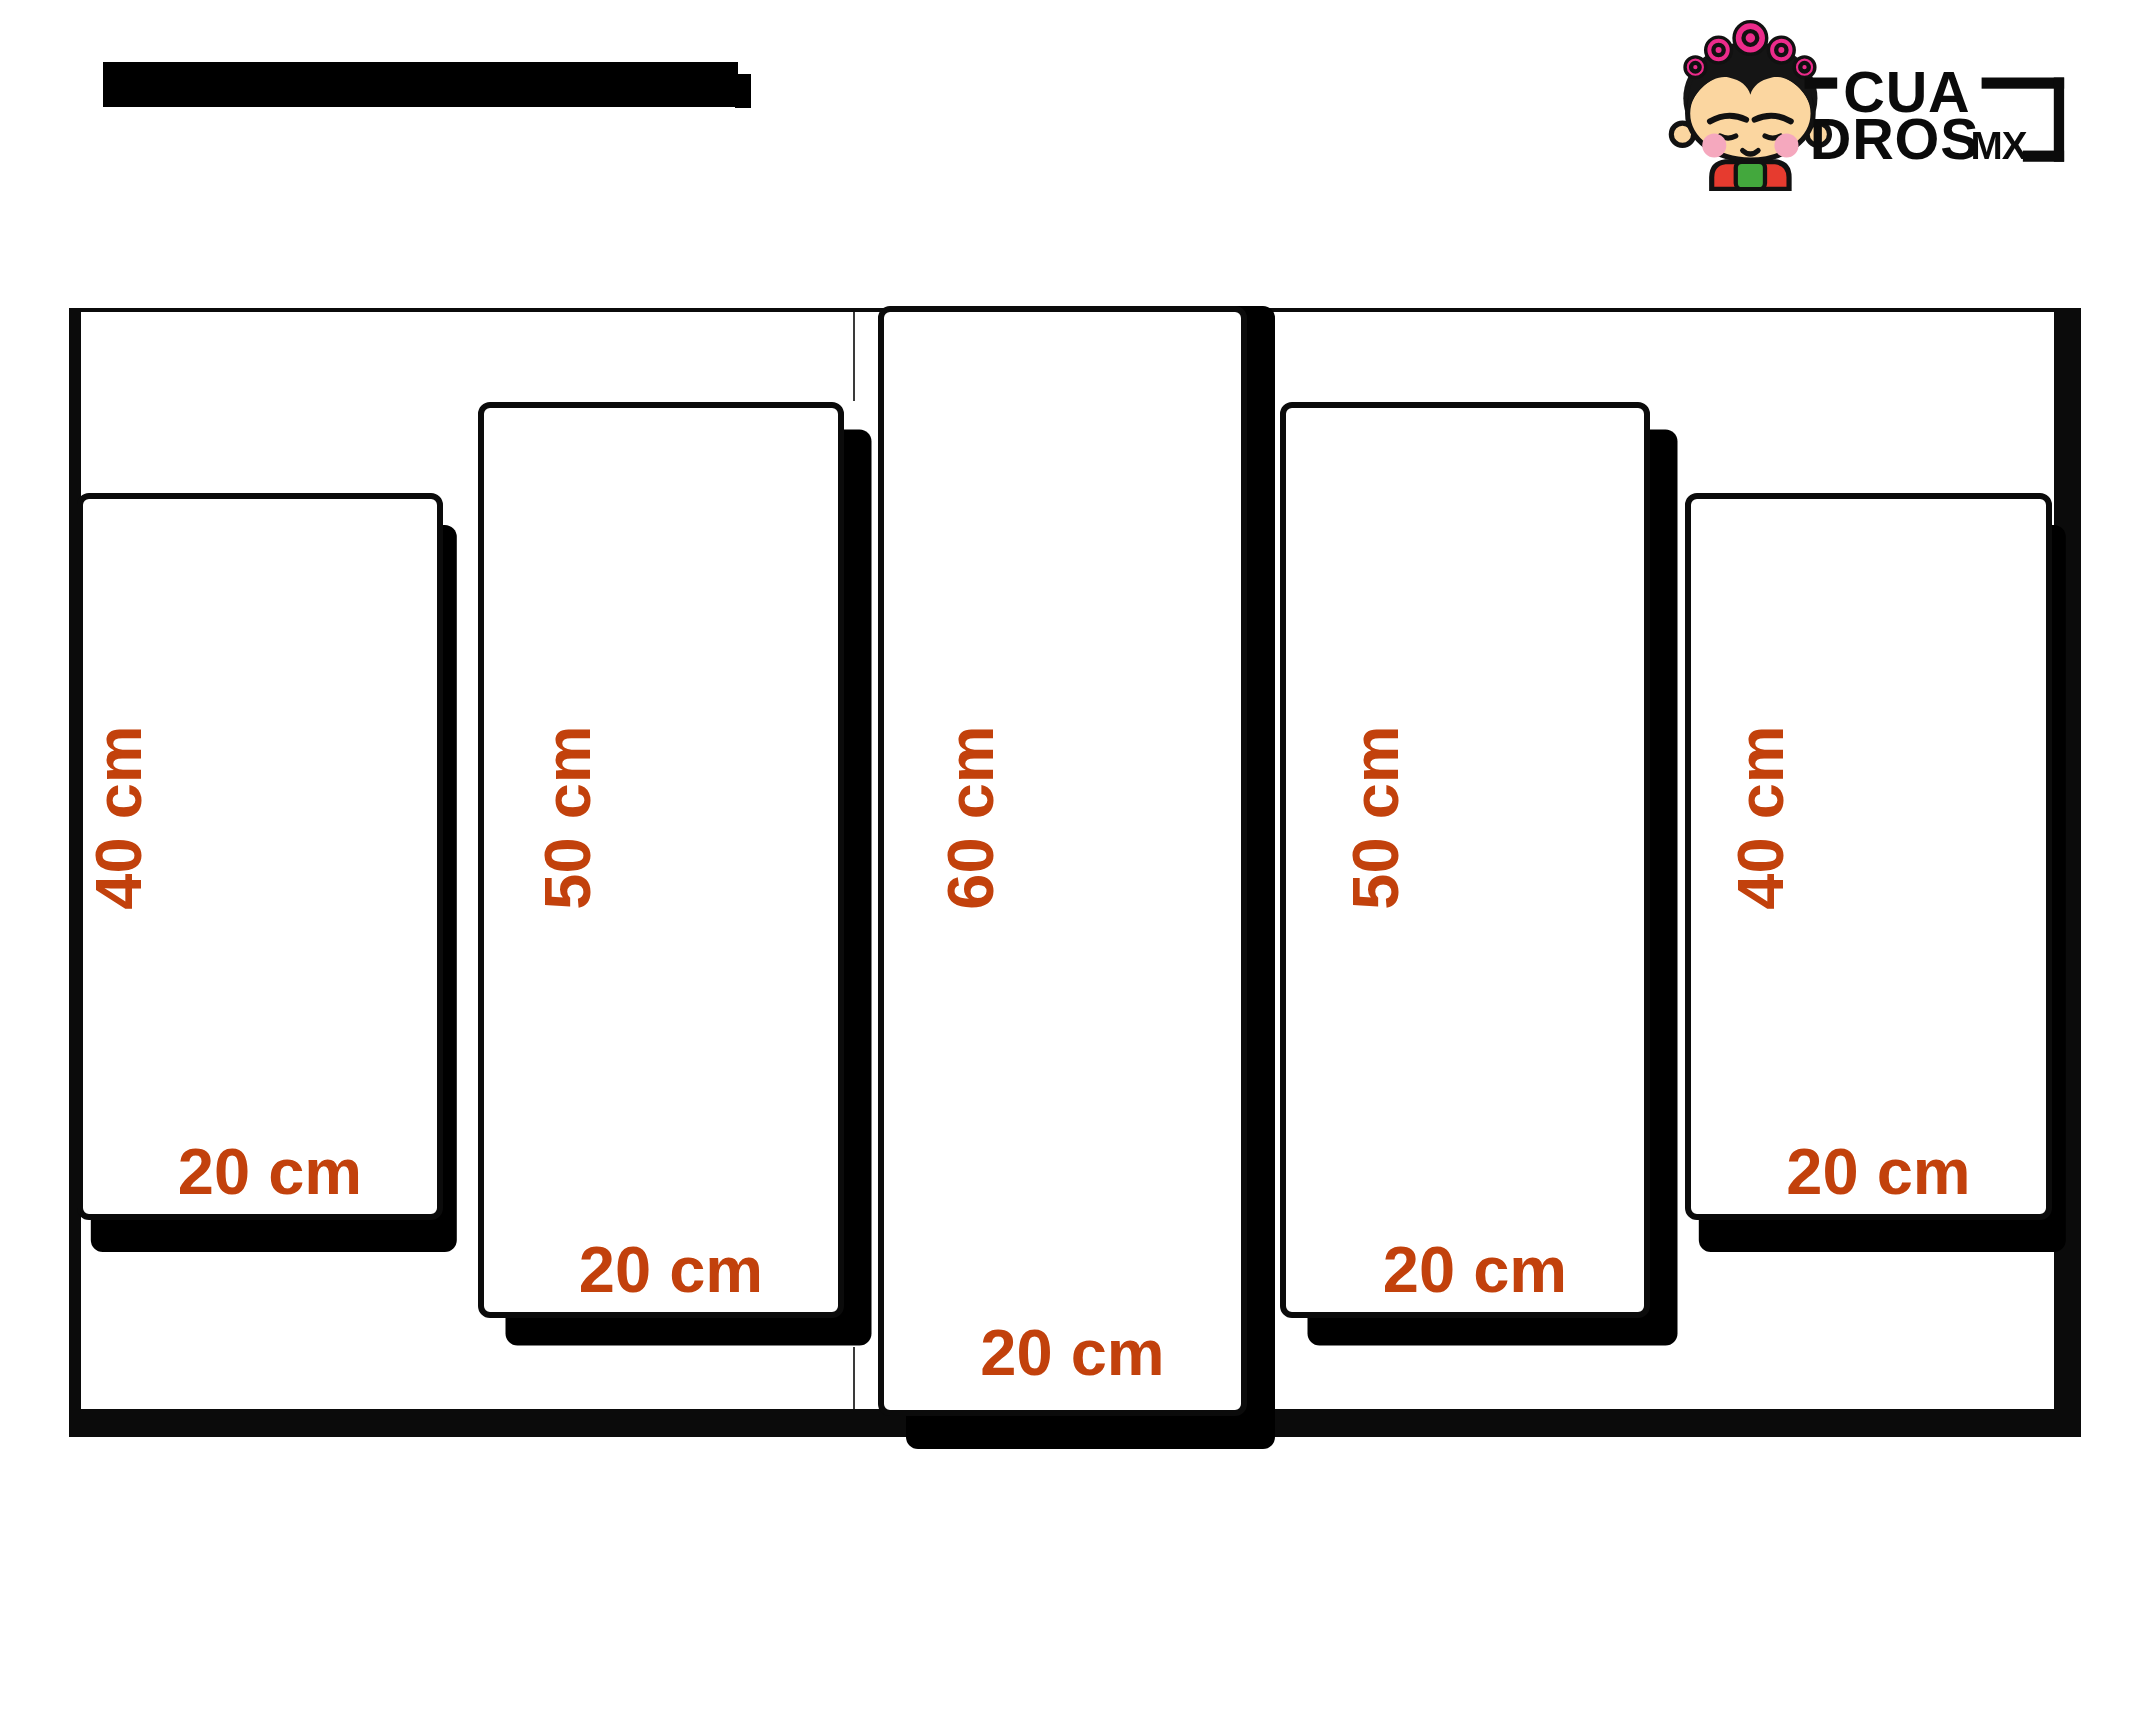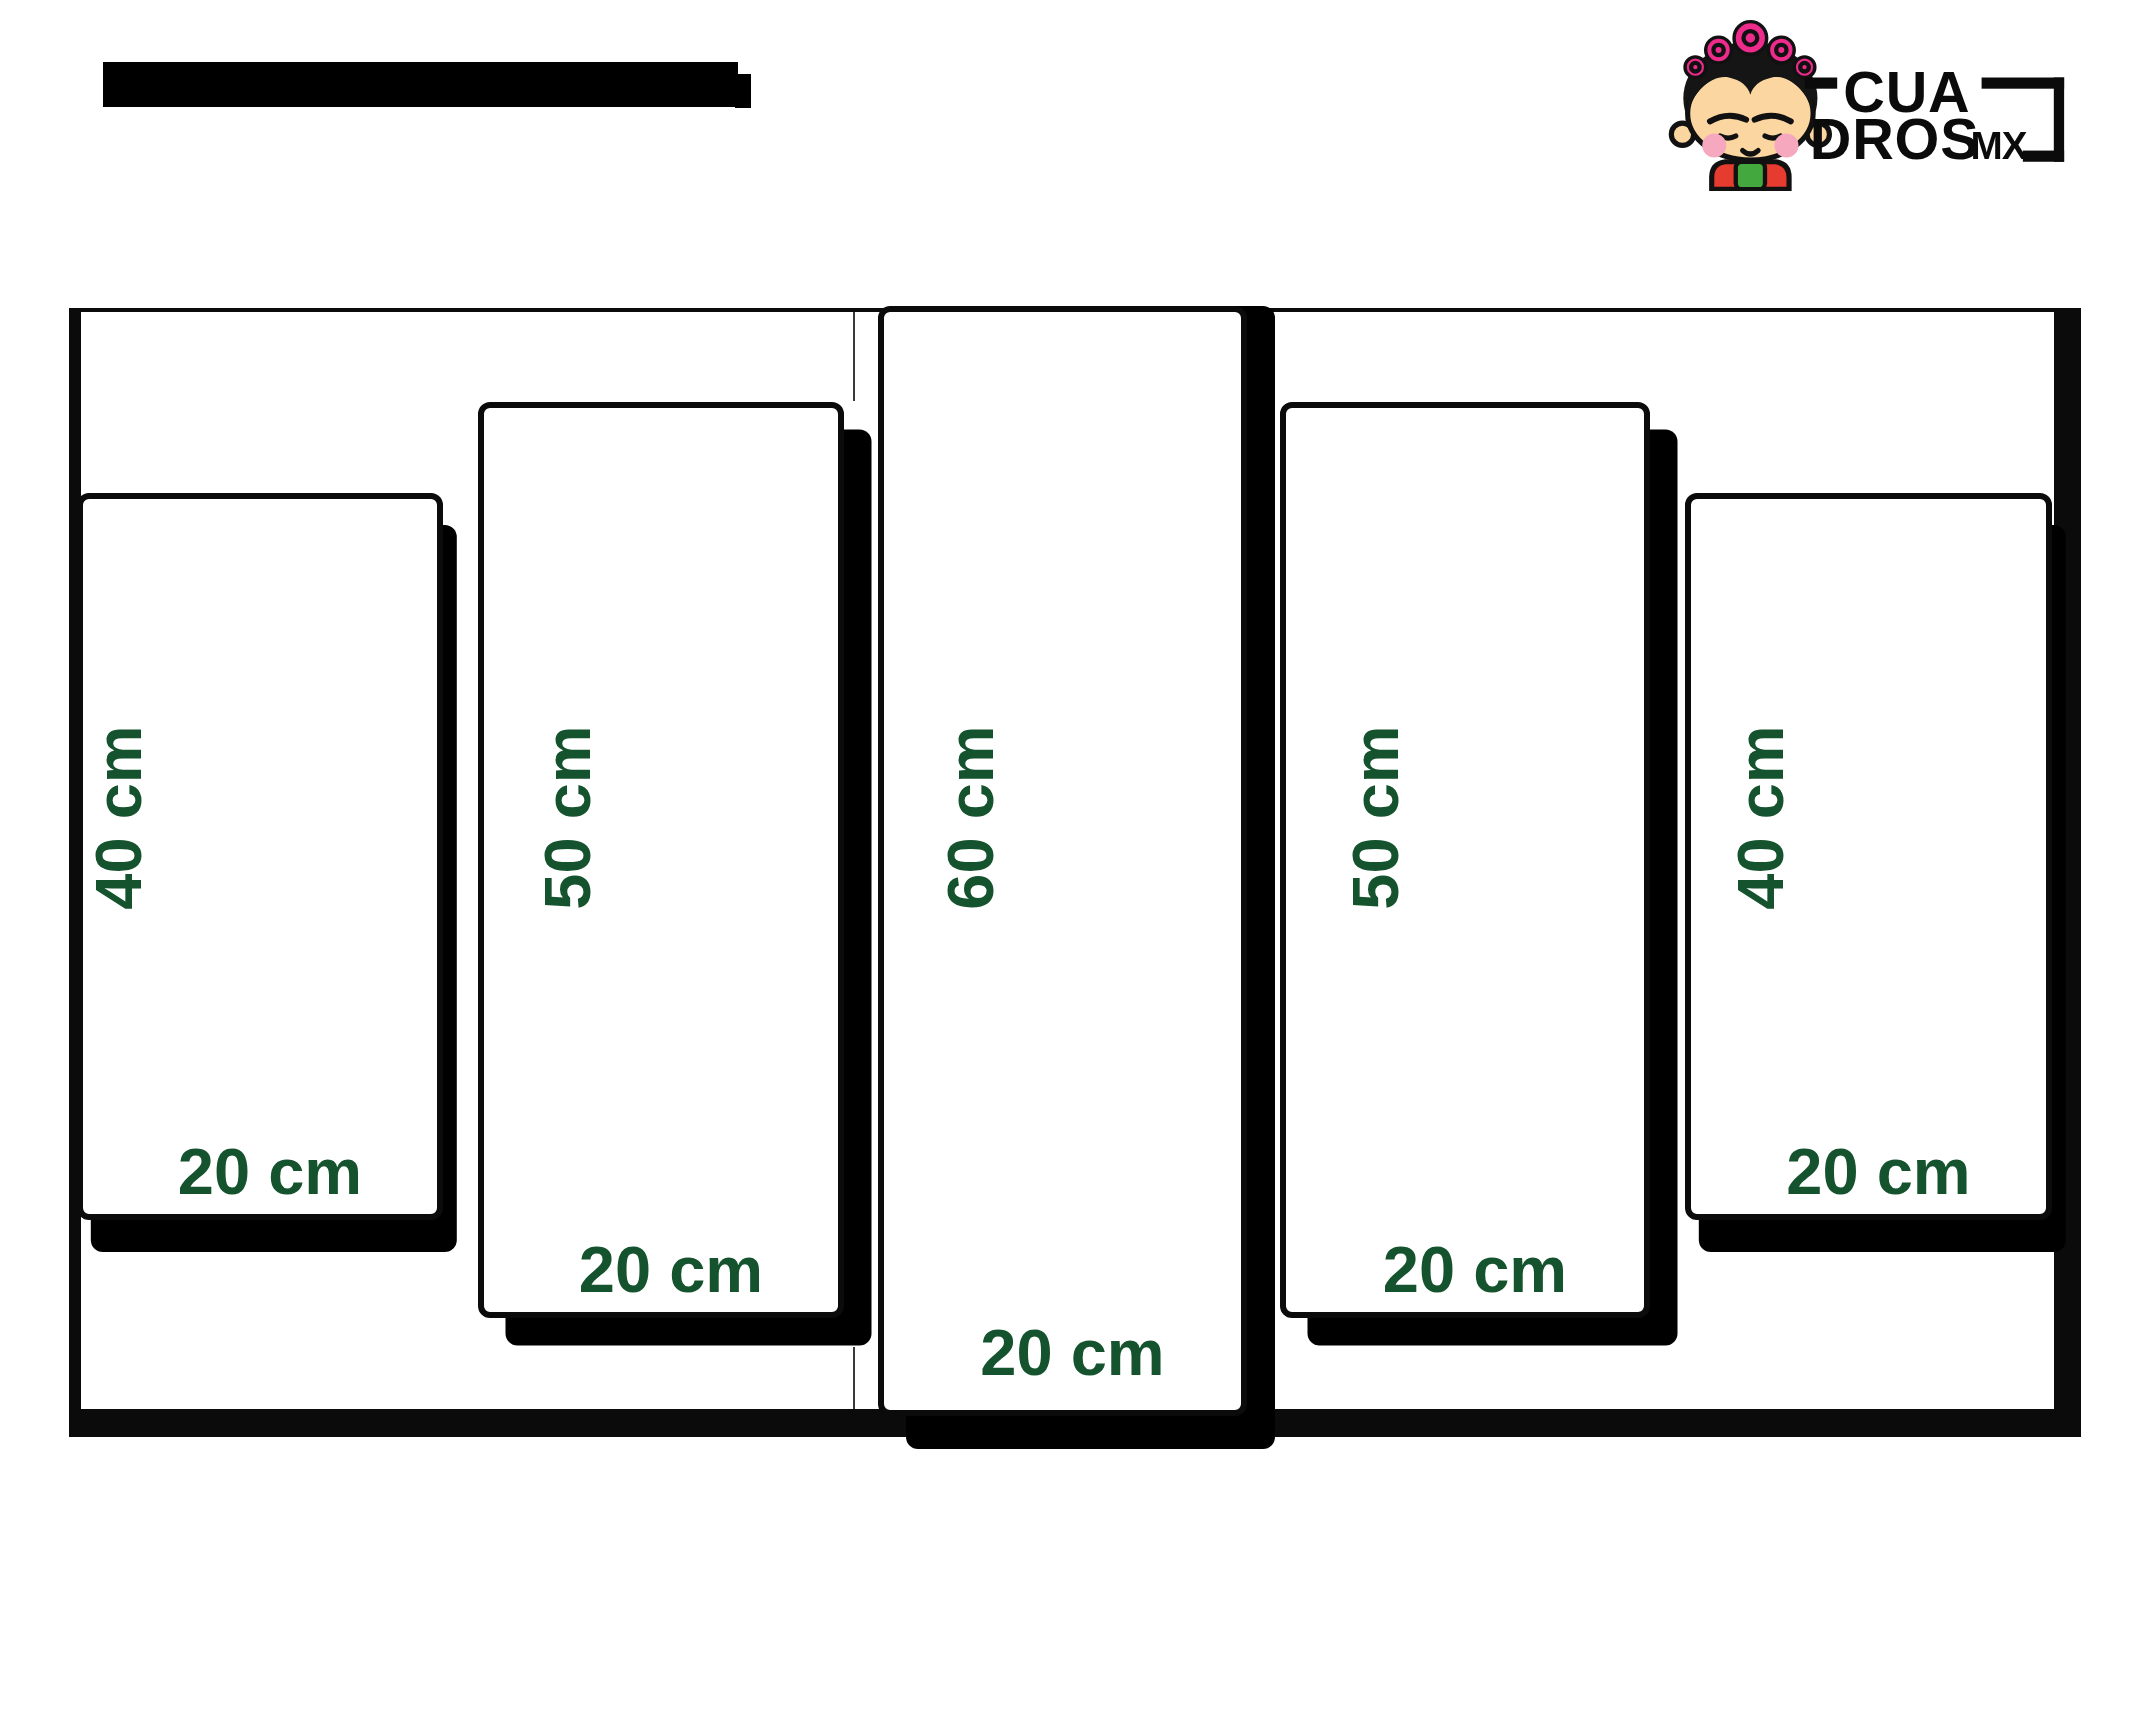--- a/index.html
+++ b/index.html
@@ -1,18 +1,18 @@
 <!DOCTYPE html>
 <html style="font-size:13.8px"><head>
 <meta charset="utf-8">
 <style>
   html,body{margin:0;padding:0;background:#fff;}
   .stage{
     position:relative;width:2151px;height:1721px;background:#fff;overflow:hidden;
-    font-family:"Liberation Sans","DejaVu Sans",sans-serif;color:#14532d;
+    font-family:"Liberation Sans","DejaVu Sans",sans-serif;color:#c2410c;
   }
   .abs{position:absolute;}
   
   .redacted-bar{left:103px;top:62px;width:635px;height:45px;background:#000;}
   .redacted-stub{left:735px;top:74px;width:15.5px;height:34px;background:#000;}
   
   .frame{
     left:69px;top:308px;width:2012px;height:1129px;background:#fff;
     border-style:solid;border-color:#0b0b0b;border-width:4.3px 27.5px 28px 12px;
     box-sizing:border-box;z-index:1;

